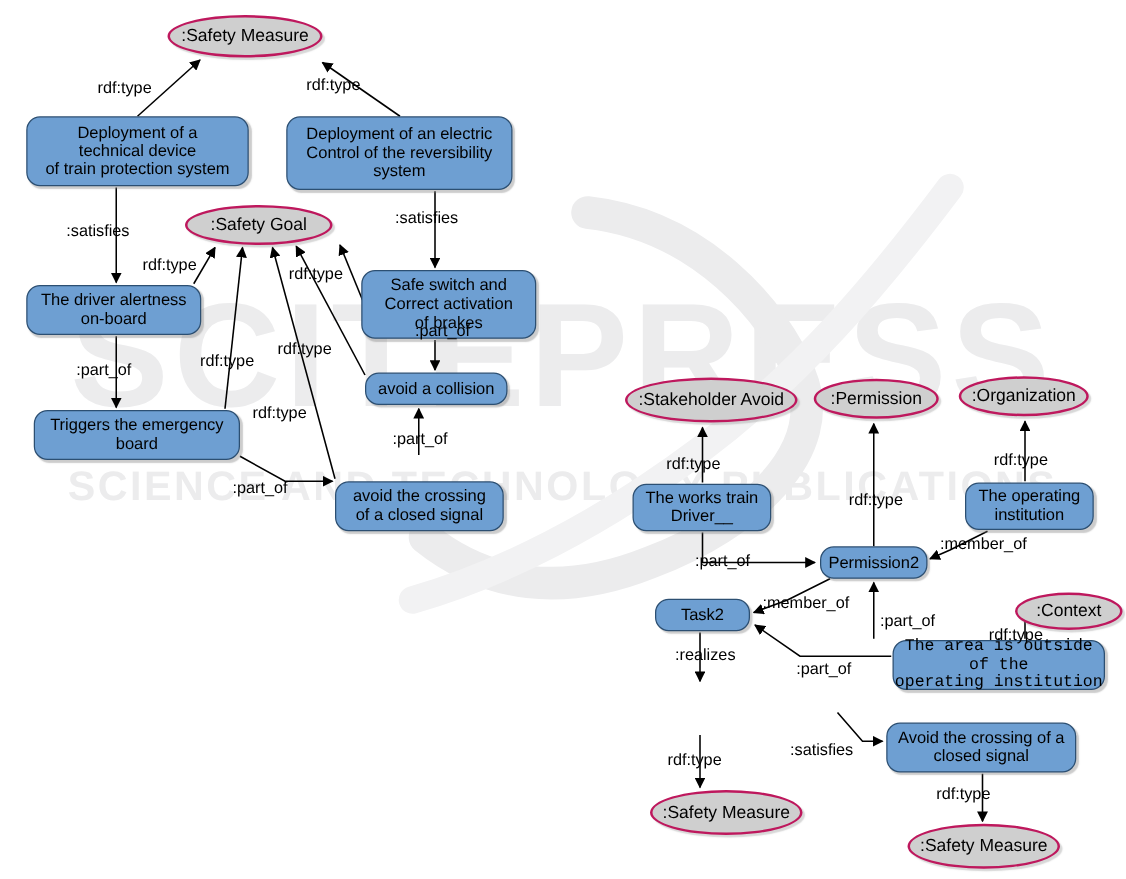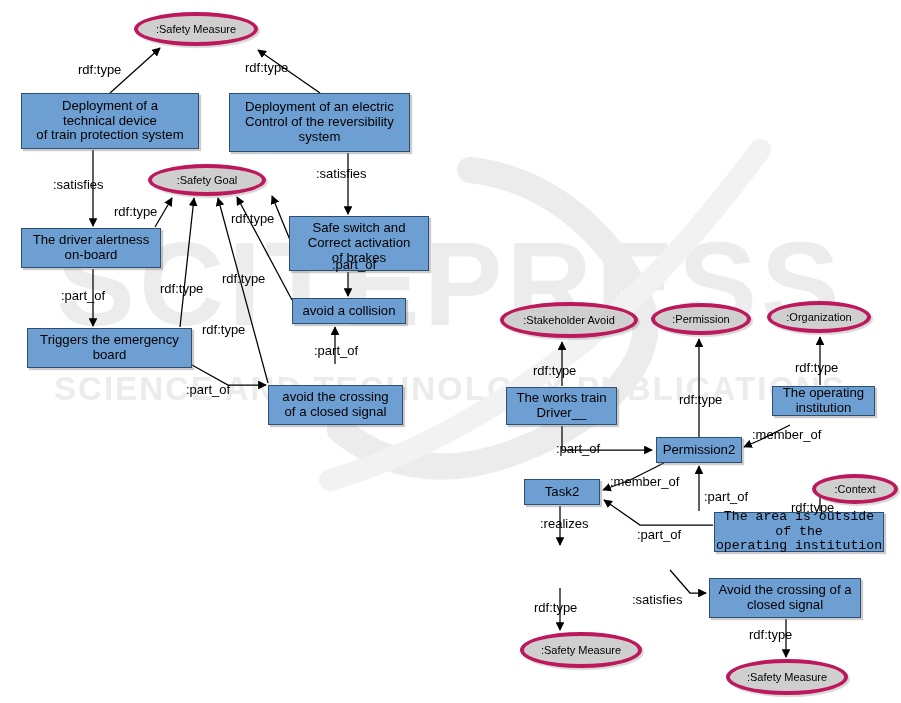--- a/index.html
+++ b/index.html
@@ -19,32 +19,33 @@
   #edges{position:absolute;left:0;top:0;width:901px;height:703px;z-index:1;pointer-events:none;}
   
   .node{
     position:absolute;z-index:2;
     box-sizing:border-box;
     display:flex;align-items:center;justify-content:center;
     text-align:center;
     color:#000000;
     line-height:1.12;
     white-space:pre-line;
+    border-radius:11px;
   }
   .box{
     background:#6E9FD2;
     border:1px solid #2c4f72;
     font-size:13.2px;
     box-shadow:2px 2px 1px rgba(120,120,120,.38);
   }
   .ellipse{
     background:#cfcfcf;
-    border:4px solid #be185d;
+    border:2px solid #be185d;
     border-radius:50%;
-    font-size:11px;
+    font-size:14px;
     box-shadow:2px 2px 1px rgba(140,140,140,.35);
   }
   
   .elabel{
     position:absolute;z-index:3;
     font-size:13px;color:#000;
     background:transparent;
     white-space:nowrap;
   }
 </style>
@@ -114,21 +115,21 @@
     <div class="node box" style="left: 27px; top: 328px; width: 165px; height: 40px;">Triggers the emergency
 board</div>
     <div class="node box" style="left: 292px; top: 298px; width: 114px; height: 26px;">avoid a collision</div>
     <div class="node box" style="left: 268px; top: 365px; width: 135px; height: 40px; margin-top: 20px;">avoid the crossing
 of a closed signal</div>
     <div class="node ellipse" style="left: 500px; top: 302px; width: 138px; height: 36px;">:Stakeholder Avoid</div>
     <div class="node ellipse" style="left: 651px; top: 303px; width: 100px; height: 32px;">:Permission</div>
     <div class="node ellipse" style="left: 767px; top: 301px; width: 104px; height: 32px;">:Organization</div>
     <div class="node box" style="left: 506px; top: 387px; width: 111px; height: 38px;">The works train
 Driver__</div>
-    <div class="node box" style="left: 772px; top: 386px; width: 103px; height: 30px;">The operating
+    <div class="node box" style="left: 772px; top: 386px; width: 103px; height: 38px;">The operating
 institution</div>
     <div class="node box" style="left: 656px; top: 437px; width: 86px; height: 26px;">Permission2</div>
     <div class="node ellipse" style="left: 812px; top: 452px; width: 86px; height: 30px; margin-top: 22px;">:Context</div>
     <div class="node box" style="left: 524px; top: 479px; width: 76px; height: 26px;">Task2</div>
     <div class="node box" style="left: 714px; top: 512px; width: 170px; height: 40px; font-family: Liberation Mono, monospace;">The area is outside of the
 operating institution</div>
     <div class="node box" style="left: 709px; top: 578px; width: 152px; height: 40px;">Avoid the crossing of a
 closed signal</div>
     <div class="node ellipse" style="left: 520px; top: 632px; width: 122px; height: 36px;">:Safety Measure</div>
     <div class="node ellipse" style="left: 726px; top: 659px; width: 122px; height: 36px;">:Safety Measure</div>

